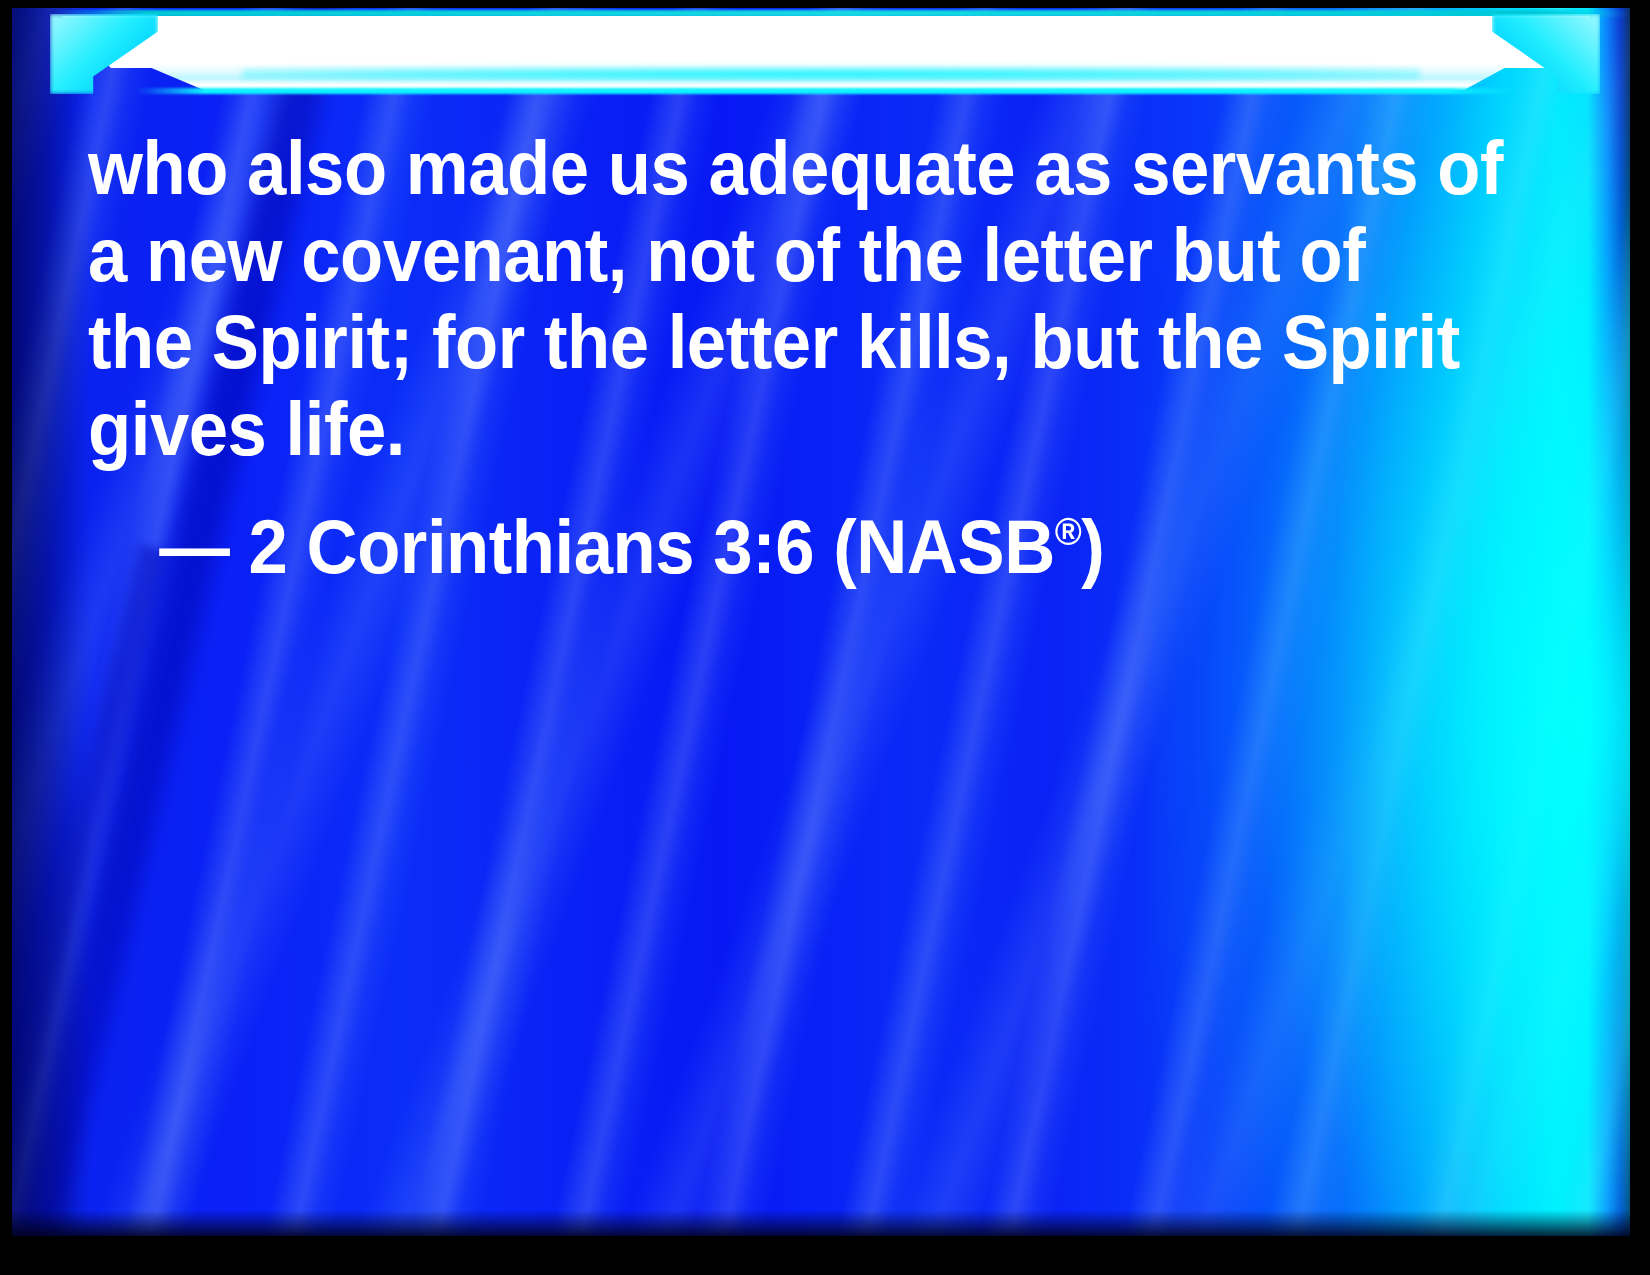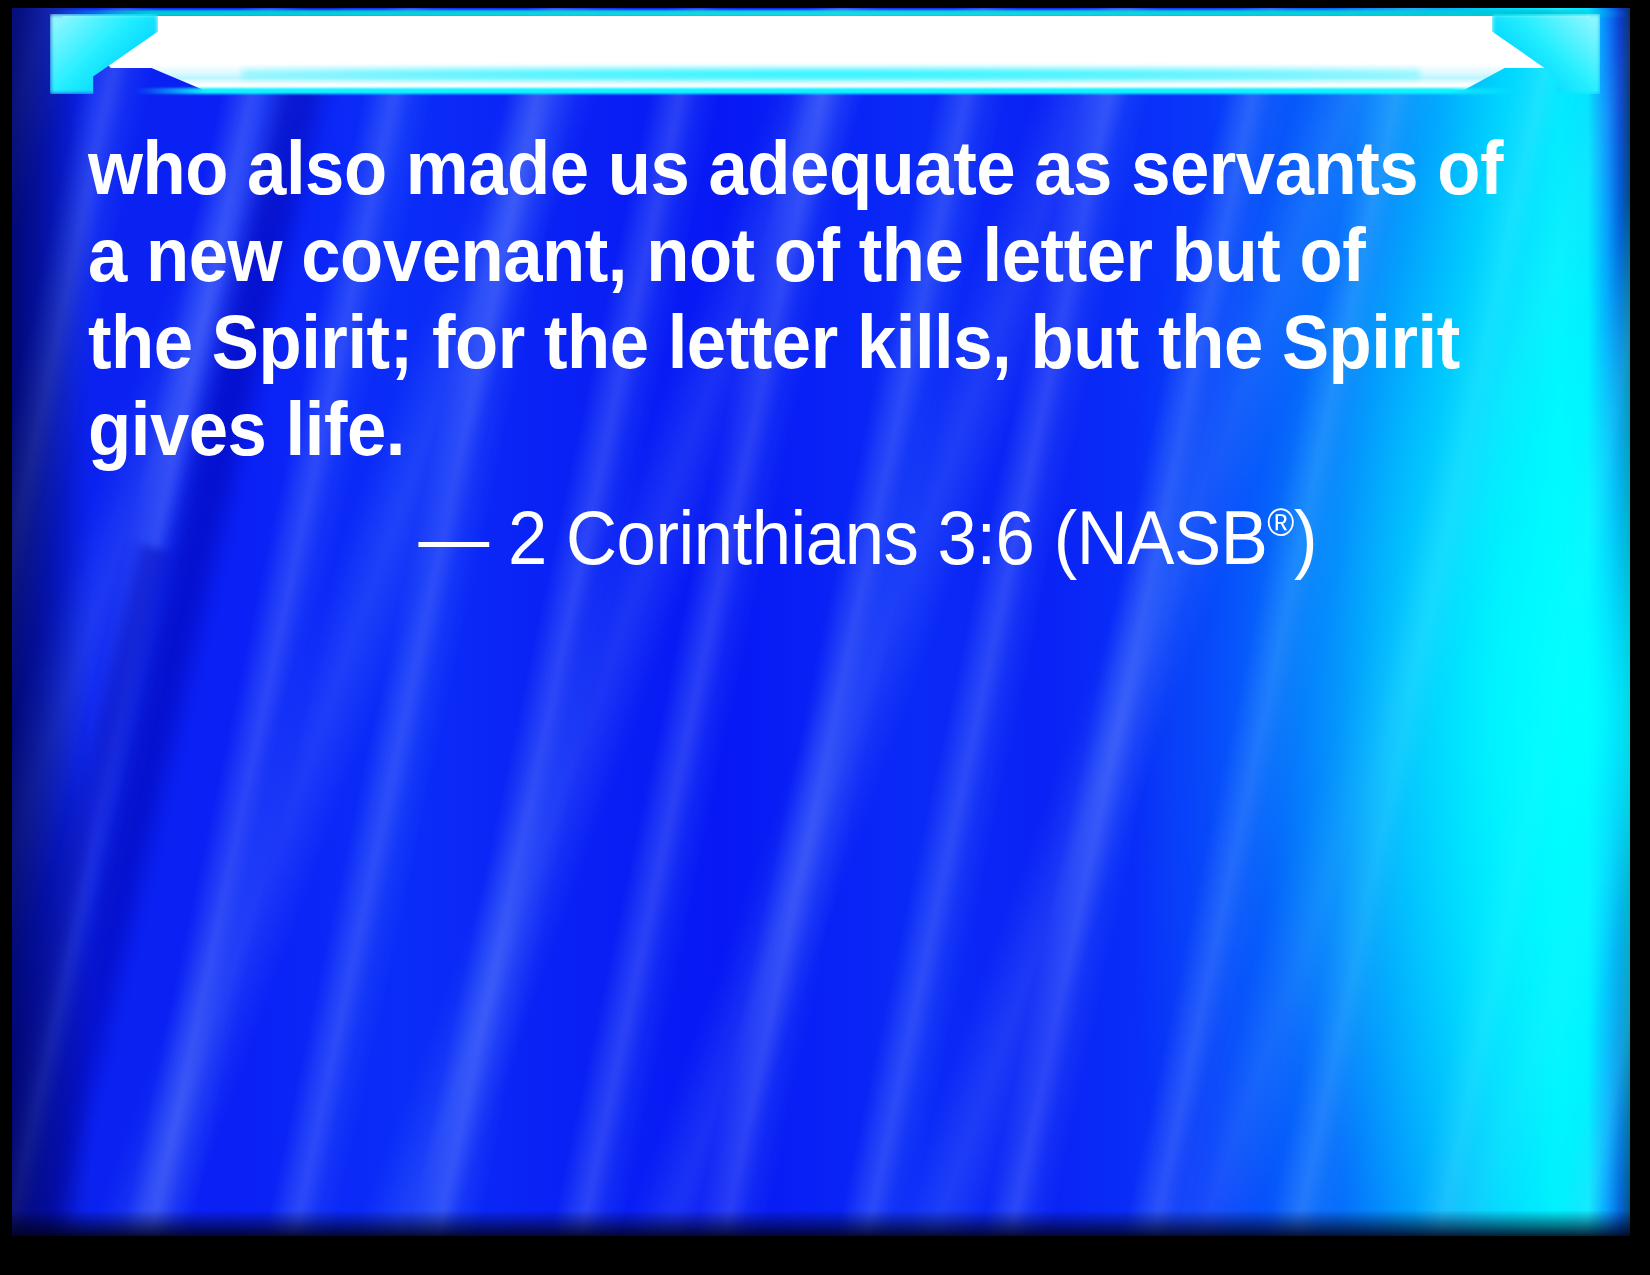--- a/index.html
+++ b/index.html
@@ -219,27 +219,27 @@
     line-height: 87px;
     font-weight: bold;
     color: #ffffff;
     letter-spacing: -0.5px;
     white-space: nowrap;
     font-stretch: condensed;
     transform: scaleX(0.93);
     transform-origin: left center;
   }
   .citation {
-    margin-top: 24px;
+    margin-top: 33px;
     font-size: 76px;
     line-height: 84px;
-    font-weight: normal;
+    font-weight: bold;
     color: #ffffff;
     white-space: nowrap;
-    text-align: center;
+    text-align: left;
     padding-right: 8px;
     letter-spacing: -0.5px;
   }
   .citation .inner {
     display: inline-block;
     transform: scaleX(0.93);
     transform-origin: right center;
   }
   .citation sup {
     font-size: 0.52em;

